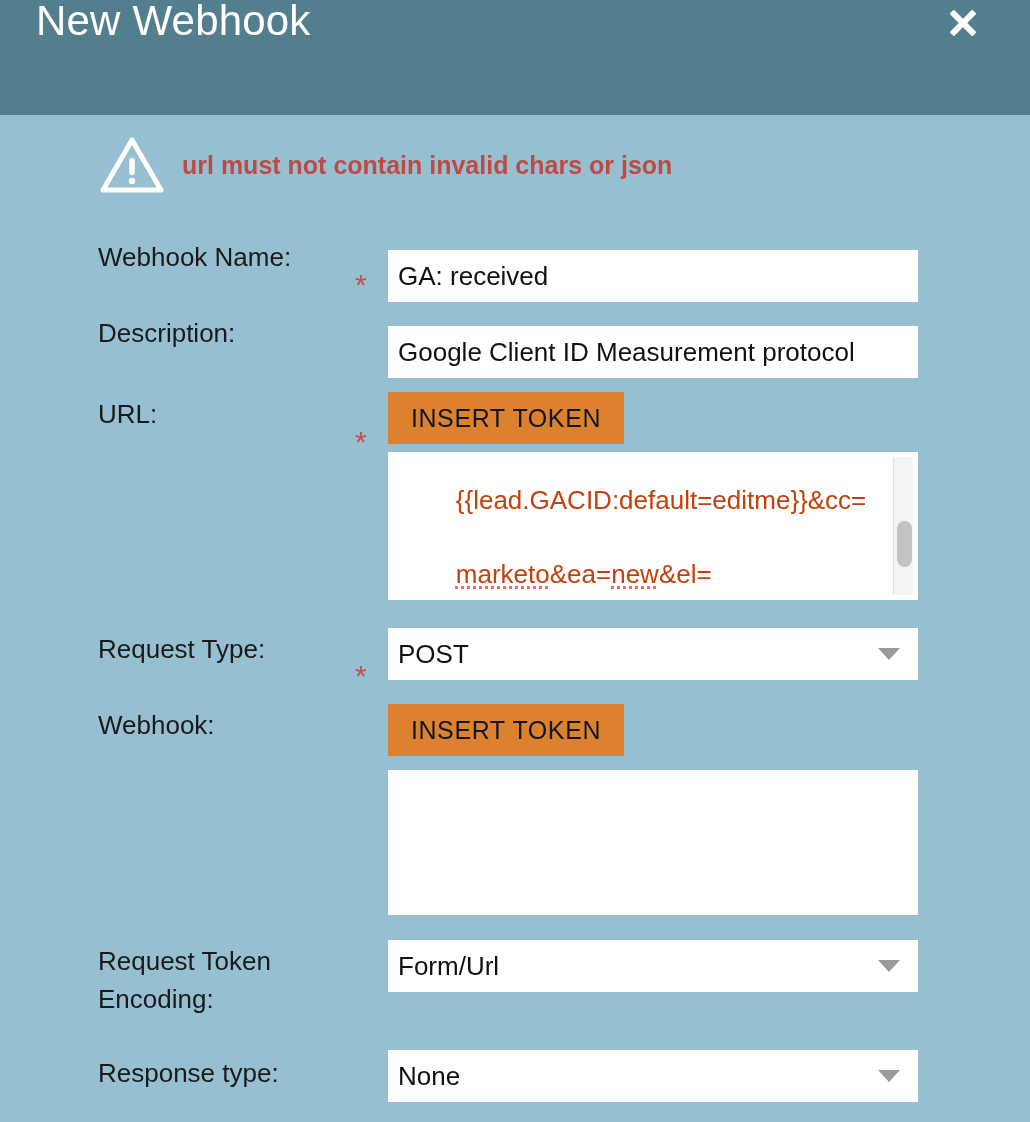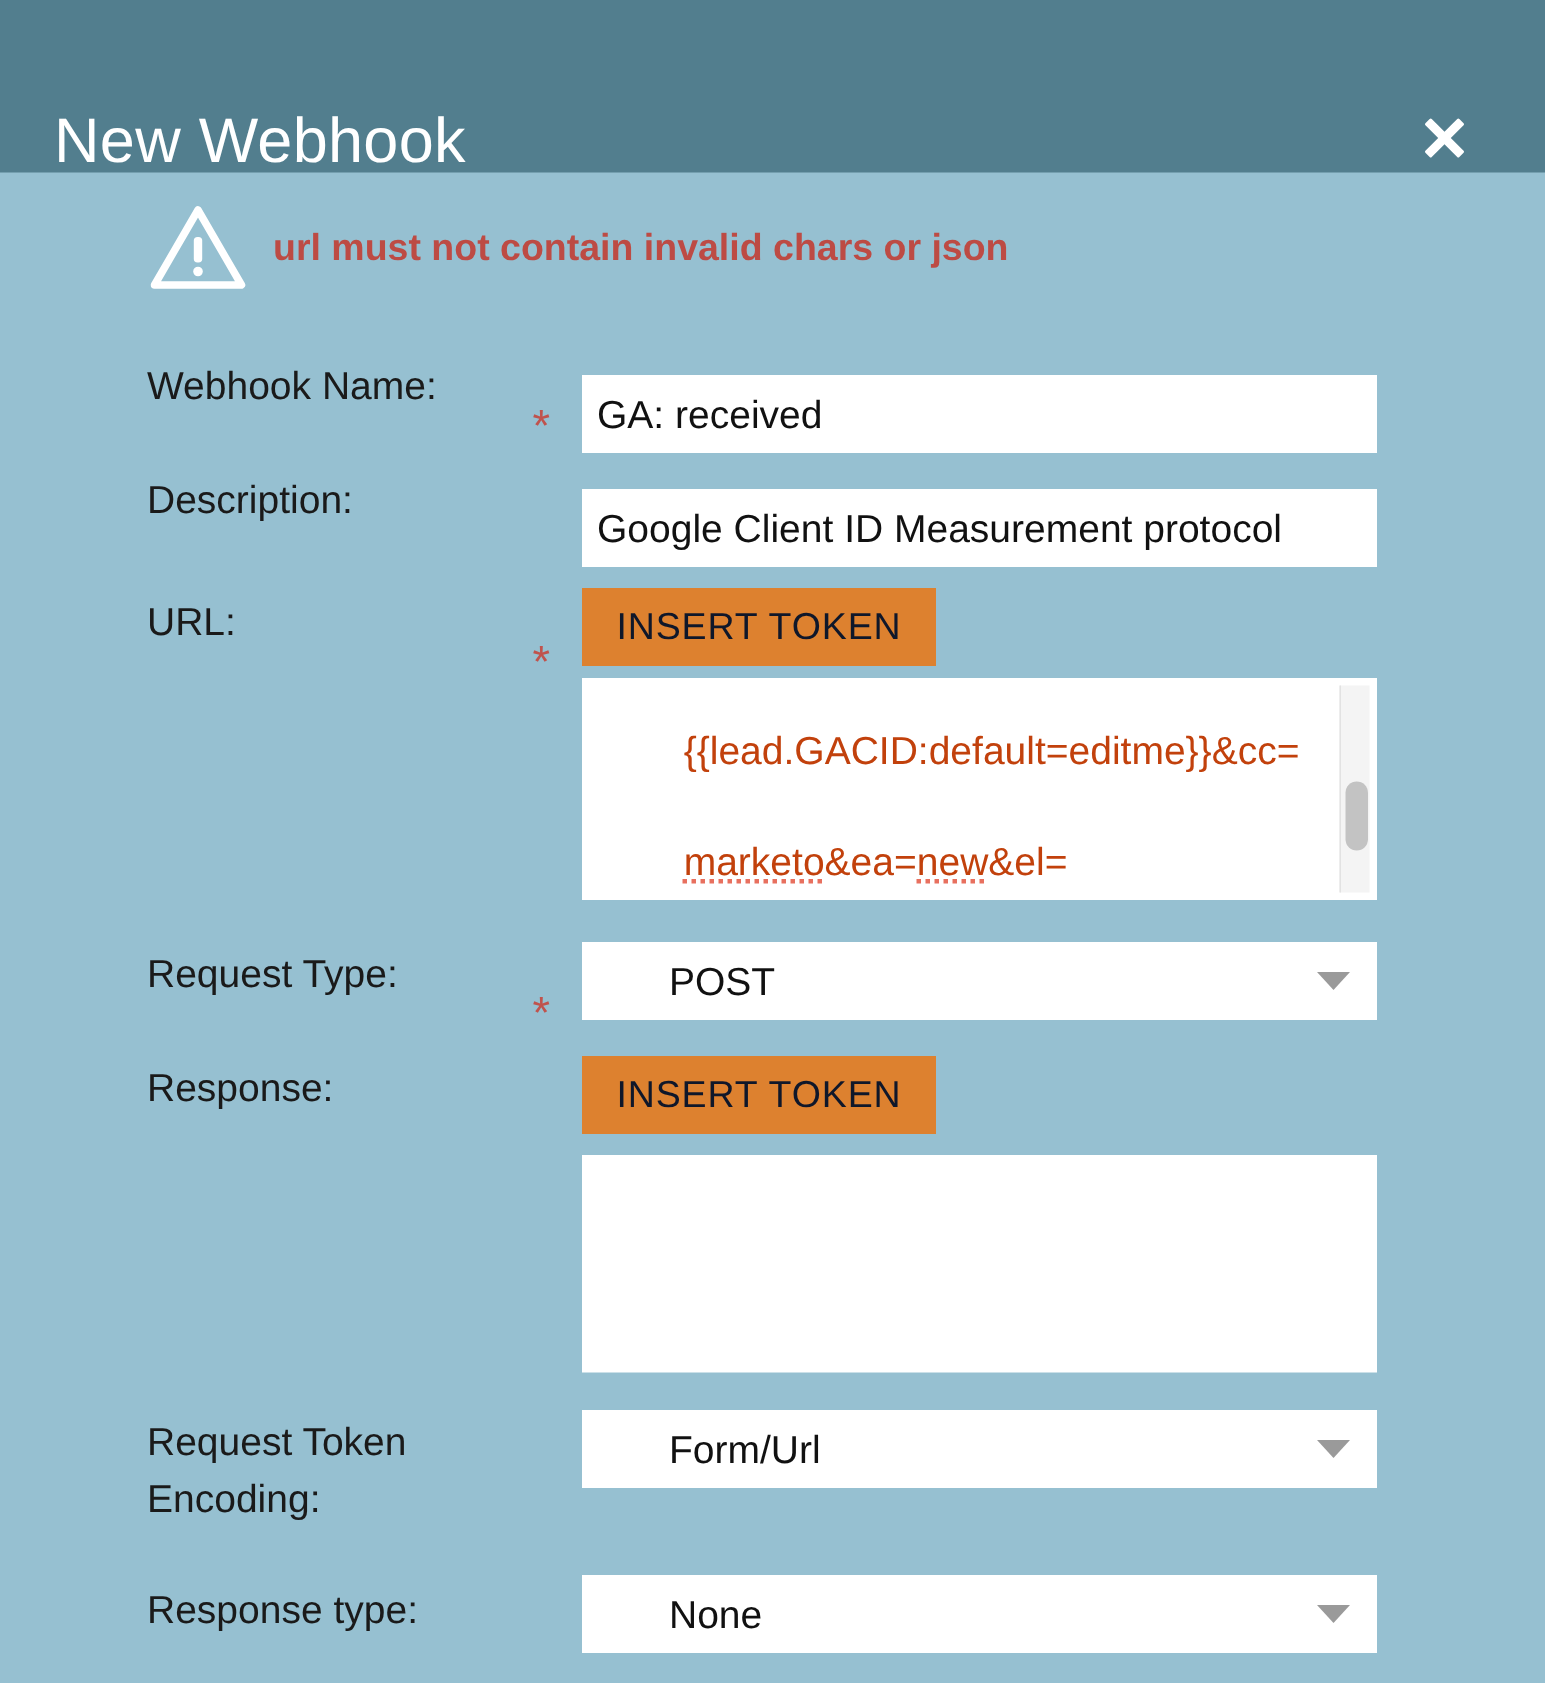--- a/index.html
+++ b/index.html
@@ -19,21 +19,21 @@
     background: #96c0d1;
     overflow: hidden;
   }
 
   
   .modal-header {
     position: relative;
     height: 115px;
     background: #527e8e;
     display: flex;
-    align-items: flex-end;
+    align-items: flex-start;
     padding: 0 30px 0 36px;
   }
   .modal-title {
     color: #ffffff;
     font-size: 42px;
     font-weight: 400;
     letter-spacing: 0.2px;
     line-height: 1;
     flex: 1 1 auto;
     white-space: nowrap;
@@ -197,21 +197,21 @@
     width: 530px;
     height: 52px;
     background: #ffffff;
     display: flex;
     align-items: center;
     padding: 0 10px;
     font-size: 26px;
     color: #111111;
     cursor: pointer;
   }
-  .select .sval { flex: 1 1 auto; white-space: nowrap; margin-left: 48px; }
+  .select .sval { flex: 1 1 auto; white-space: nowrap; }
   .caret {
     width: 0; height: 0;
     border-left: 11px solid transparent;
     border-right: 11px solid transparent;
     border-top: 12px solid #9a9a9a;
     margin-right: 8px;
     flex: 0 0 auto;
   }
 </style>
 </head>
@@ -271,21 +271,21 @@
     <div class="row" style="top:408px; height:60px;">
       <div class="label" style="top:14px;">Request Type:</div>
       <div class="req-star" style="top:43px;">*</div>
       <div class="select" style="top:10px;">
         <span class="sval">POST</span>
         <span class="caret"></span>
       </div>
     </div>
 
     <div class="row" style="top:484px; height:60px;">
-      <div class="label" style="top:14px;">Response:</div>
+      <div class="label" style="top:14px;">Webhook:</div>
       <div class="token-btn" style="top:10px;">INSERT TOKEN</div>
     </div>
 
     <div class="textarea" style="top:560px; height:145px;">
       <div class="ta-inner" style="top:4px;"></div>
     </div>
 
     <div class="row" style="top:722px; height:90px;">
       <div class="label" style="top:50px;">Encoding:</div>
       <div class="label" style="top:12px;">Request Token</div>

